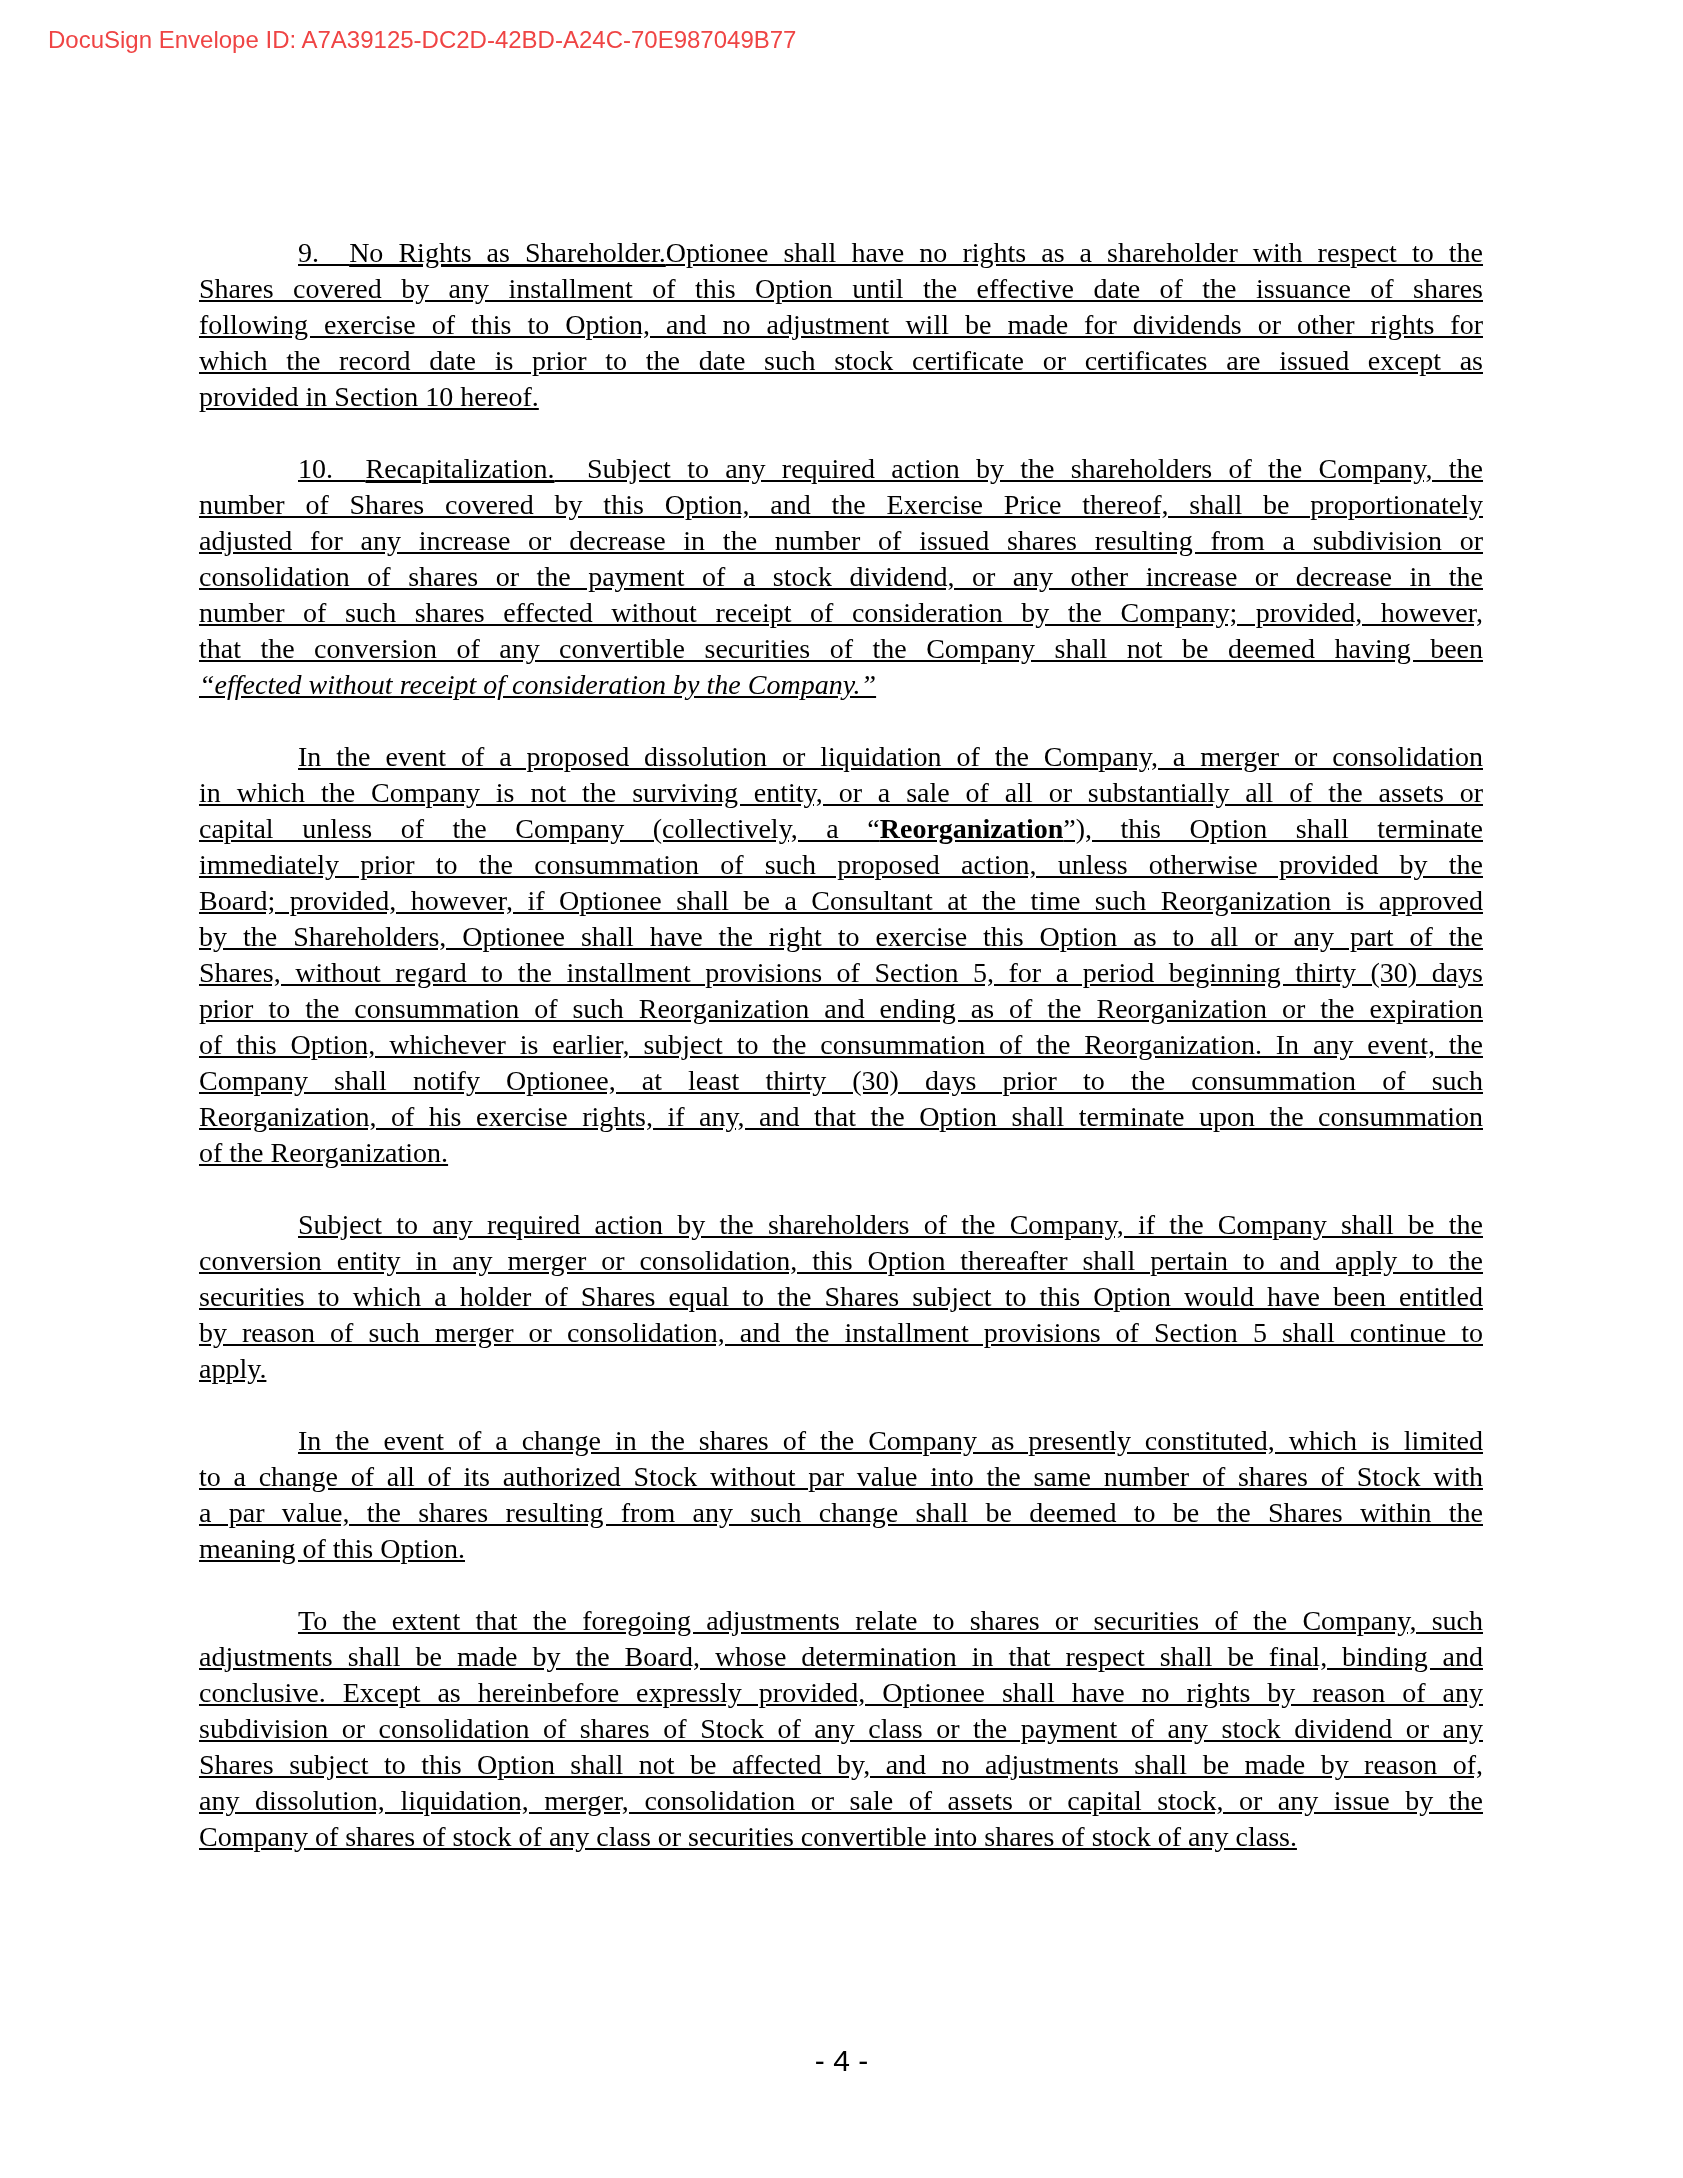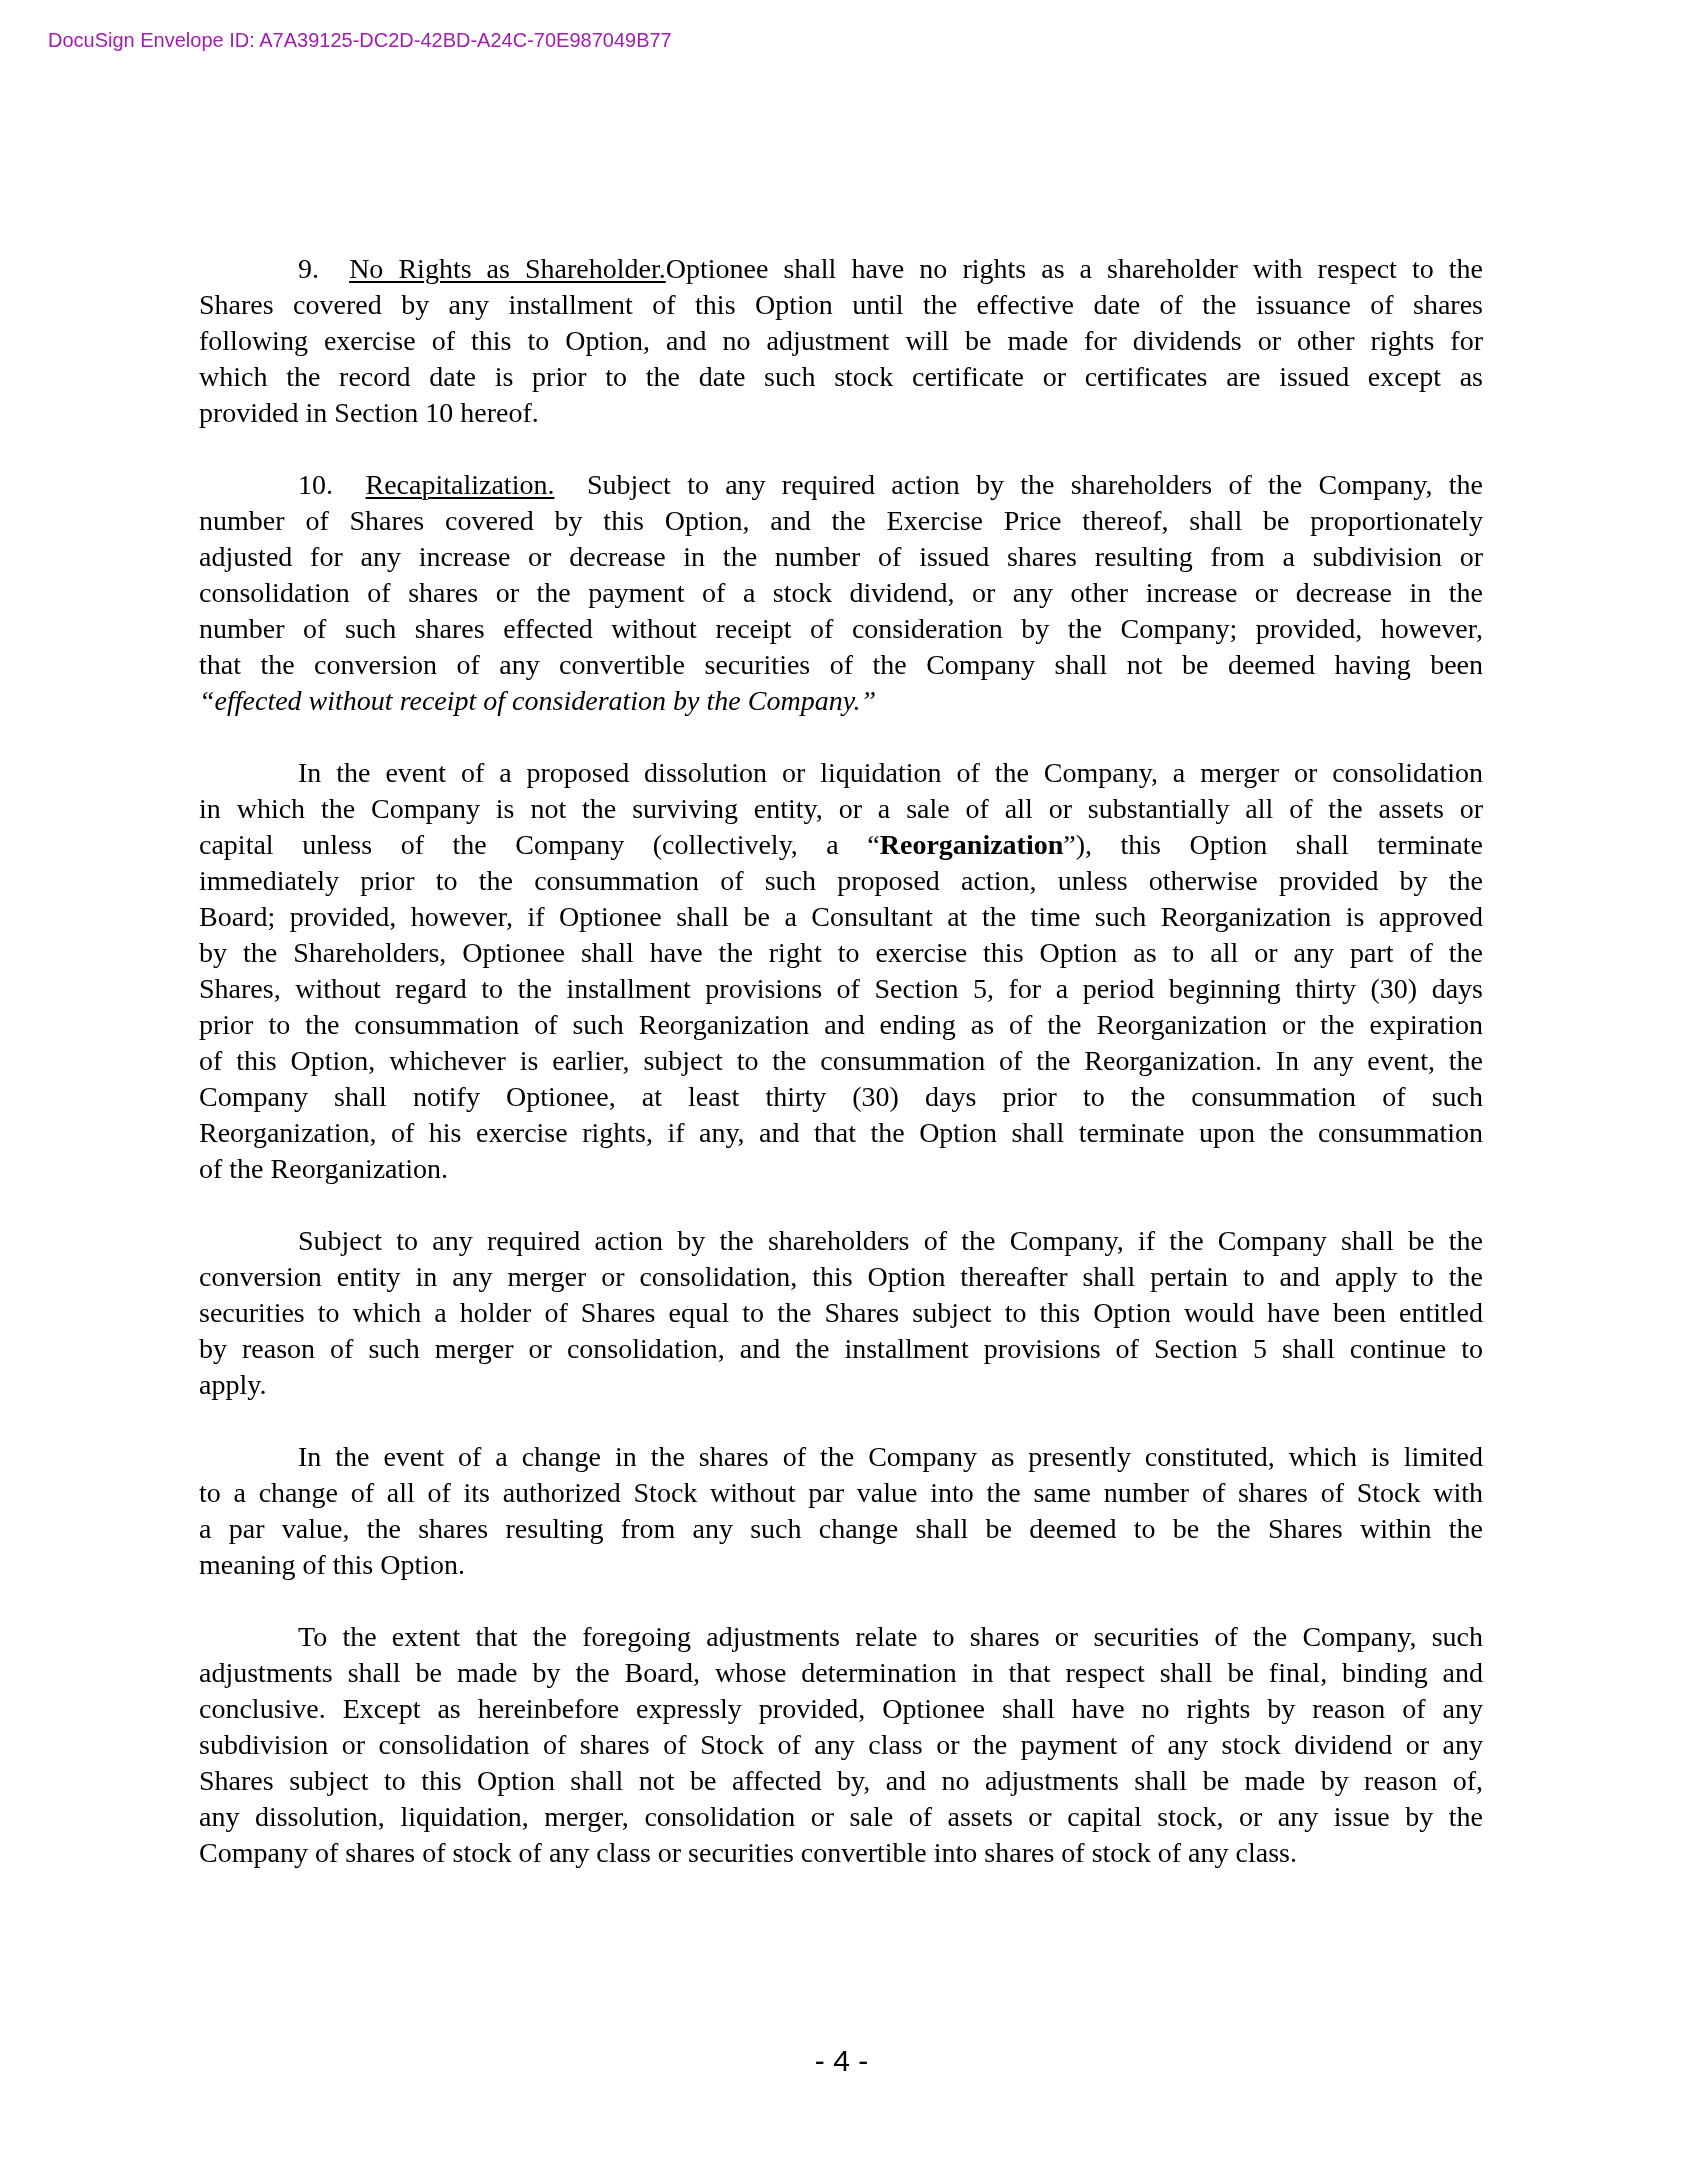--- a/index.html
+++ b/index.html
@@ -1,26 +1,26 @@
 <!DOCTYPE html>
 <html><head>
 <meta charset="utf-8">
 <style>
   html, body { margin: 0; padding: 0; background: #ffffff; }
   body { width: 1683px; height: 2178px; position: relative; overflow: hidden; color: #000; }
   .envelope-id {
     position: absolute; left: 48px; top: 28px;
-    font-family: "Liberation Sans", sans-serif; font-size: 20px; line-height: 24px;
-    color: #a21caf; white-space: nowrap;
+    font-family: "Liberation Sans", sans-serif; font-size: 24px; line-height: 24px;
+    color: #ef4444; white-space: nowrap;
   }
   .doc-body {
     position: absolute; left: 199px; top: 235px; width: 1284px;
     font-family: "Liberation Serif", serif; font-size: 28px; line-height: 36px;
   }
-  .para { margin: 16px 0 36px 0; }
+  .para { margin: 0 0 36px 0; text-decoration: underline; }
   .line {
     display: block; height: 36px; white-space: nowrap;
     text-align: justify; text-align-last: justify;
   }
   .line.last { text-align: right; text-align-last: left; }
   .line.first { padding-left: 99px; }
   .u { text-decoration: underline; text-underline-offset: 3px; text-decoration-thickness: 1.5px; }
   .b { font-weight: bold; }
   .i { font-style: italic; }
   .page-number {

